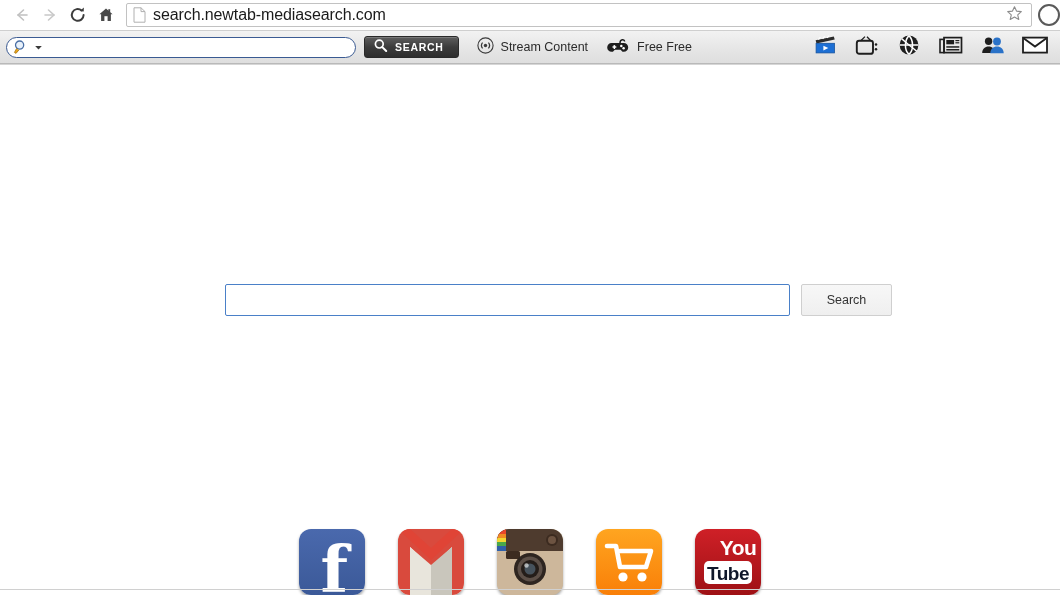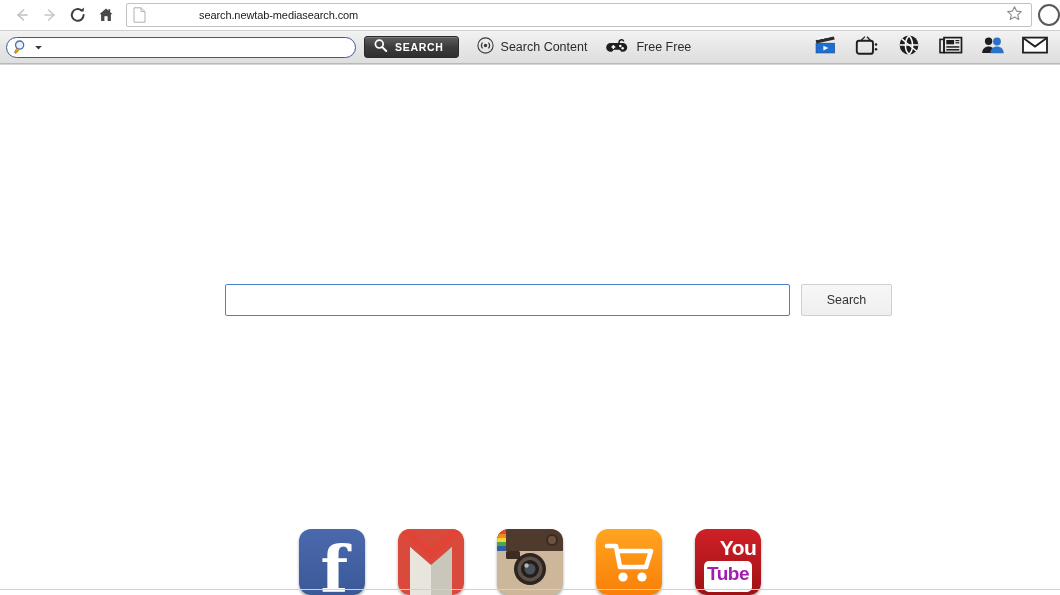--- a/index.html
+++ b/index.html
@@ -38,27 +38,26 @@
     border: 1px solid #c2c2c2;
     border-radius: 2px;
     background: #ffffff;
     display: flex;
     align-items: center;
     padding: 0 6px;
     position: relative;
   }
   .page-icon { flex: 0 0 auto; margin-right: 7px; display: flex; }
   .url-text {
-    font-size: 11px;
+    font-size: 16px;
     color: #1a1a1a;
     letter-spacing: -0.1px;
     white-space: nowrap;
     overflow: hidden;
     flex: 1 1 auto;
-    margin-left: 46px;
   }
   .star-btn {
     flex: 0 0 auto;
     width: 22px; height: 22px;
     display: flex; align-items: center; justify-content: center;
   }
   .profile-circle {
     flex: 0 0 auto;
     width: 22px; height: 22px;
     margin-right: 0px;
@@ -233,24 +232,24 @@
     text-align: center;
     color: #ffffff;
     font-weight: bold;
     font-size: 21px;
     font-family: "Liberation Sans", sans-serif;
     letter-spacing: -0.5px;
     padding-left: 20px;
   }
   .yt-tube {
     position: absolute; left: 9px; right: 9px; top: 32px;
-    height: 31px;
+    height: 23px;
     background: #ffffff;
     border-radius: 5px;
-    color: #a21caf;
+    color: #0f172a;
     font-weight: bold;
     font-size: 19px;
     font-family: "Liberation Sans", sans-serif;
     line-height: 25px;
     text-align: center;
     letter-spacing: -0.5px;
   }
 
   .bottom-rule {
     position: absolute;
@@ -354,21 +353,21 @@
 
     <div class="tb-link">
       <span>
         <svg width="17" height="17" viewBox="0 0 17 17">
           <circle cx="8.5" cy="8.5" r="7.6" fill="none" stroke="#3b3b3b" stroke-width="1.1"></circle>
           <circle cx="8.5" cy="8.5" r="1.7" fill="#3b3b3b"></circle>
           <path d="M5.6 11.4 a4.1 4.1 0 0 1 0 -5.8" fill="none" stroke="#3b3b3b" stroke-width="1.3"></path>
           <path d="M11.4 5.6 a4.1 4.1 0 0 1 0 5.8" fill="none" stroke="#3b3b3b" stroke-width="1.3"></path>
         </svg>
       </span>
-      <span class="lbl">Search Content</span>
+      <span class="lbl">Stream Content</span>
     </div>
 
     <div class="tb-link">
       <span>
         <svg width="24" height="17" viewBox="0 0 24 17">
           <path d="M5.6 6.0 h12.2 a4.4 4.4 0 0 1 0 8.8 h-1.3 l-1.9 -2.1 h-5.8 l-1.9 2.1 h-1.3 a4.4 4.4 0 0 1 0 -8.8 z" fill="#1e1e1e"></path>
           <rect x="6.3" y="9.2" width="4.2" height="1.5" rx="0.7" fill="#ffffff"></rect>
           <rect x="7.6" y="7.9" width="1.5" height="4.2" rx="0.7" fill="#ffffff"></rect>
           <circle cx="15.3" cy="9.0" r="1.25" fill="#ffffff"></circle>
           <circle cx="17.6" cy="11.2" r="1.25" fill="#ffffff"></circle>

